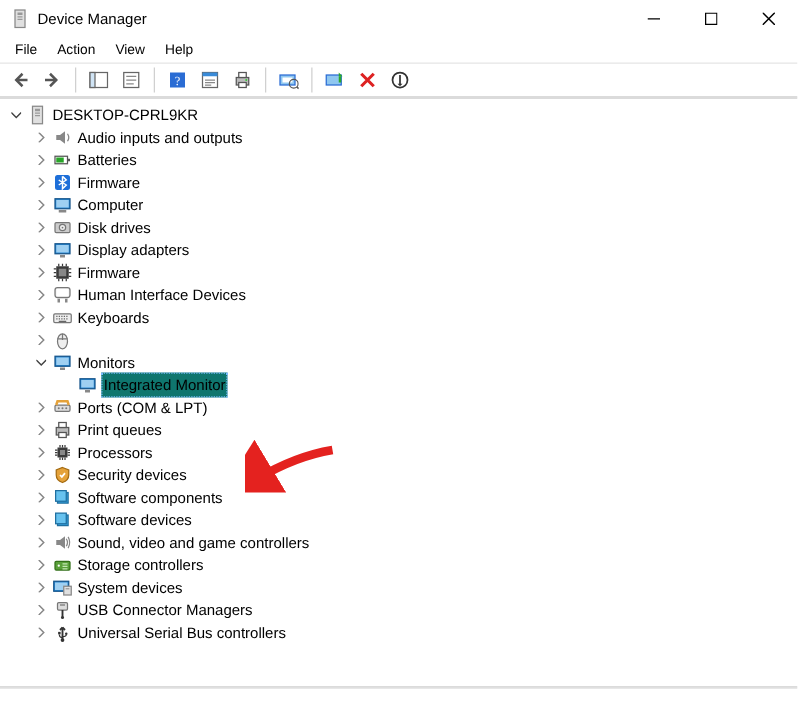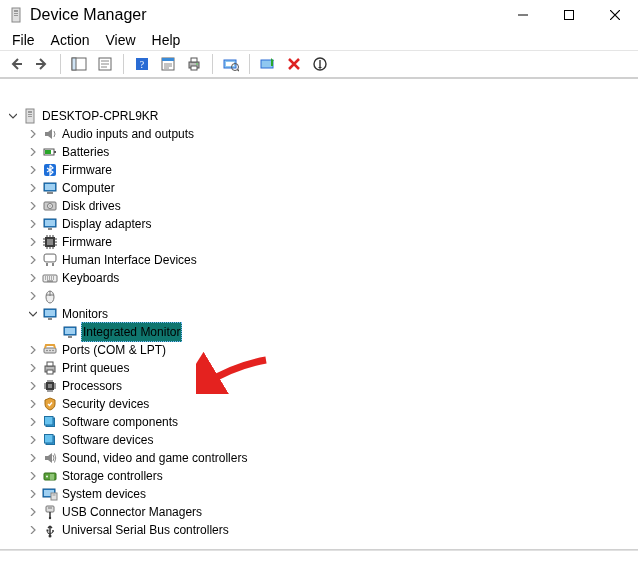--- a/index.html
+++ b/index.html
@@ -18,41 +18,41 @@
 
   
   .titlebar {
     display: flex;
     align-items: center;
     justify-content: space-between;
     height: 30px;
     padding: 0 0 0 8px;
   }
   .titlebar-left { display:flex; align-items:center; gap:6px; }
-  .title-text { font-size: 16px; }
+  .title-text { font-size: 12px; }
   .title-icon { width:16px; height:16px; }
 
   .win-controls { display:flex; height:30px; }
   .win-btn {
     width: 46px;
     height: 30px;
     display:flex;
     align-items:center;
     justify-content:center;
   }
   .win-btn svg { display:block; }
 
   
   .menubar {
     display:flex;
     height: 20px;
     align-items:center;
     padding: 0 4px;
     border-bottom: 1px solid rgba(0,0,0,0);
-    font-size: 14px;
+    font-size: 11px;
   }
   .menu-item {
     padding: 2px 8px;
   }
 
   
   .toolbar {
     display:flex;
     align-items:center;
     height: 28px;
@@ -115,21 +115,21 @@
   .node-label { font-size: 12px; }
 
   .selected > .node-label {
     background: #0f766e;
     border: 1px dotted #7abaff;
     padding: 0 1px;
     margin-left: -1px;
   }
 
   
-  .indent0 { padding-left: 2px; margin-top: 24px; }
+  .indent0 { padding-left: 2px; }
   .indent1 { padding-left: 22px; }
   .indent2 { padding-left: 42px; }
 
   
   .statusbar {
     height: 14px;
     border-top: 1px solid #e0e0e0;
   }
 
   

